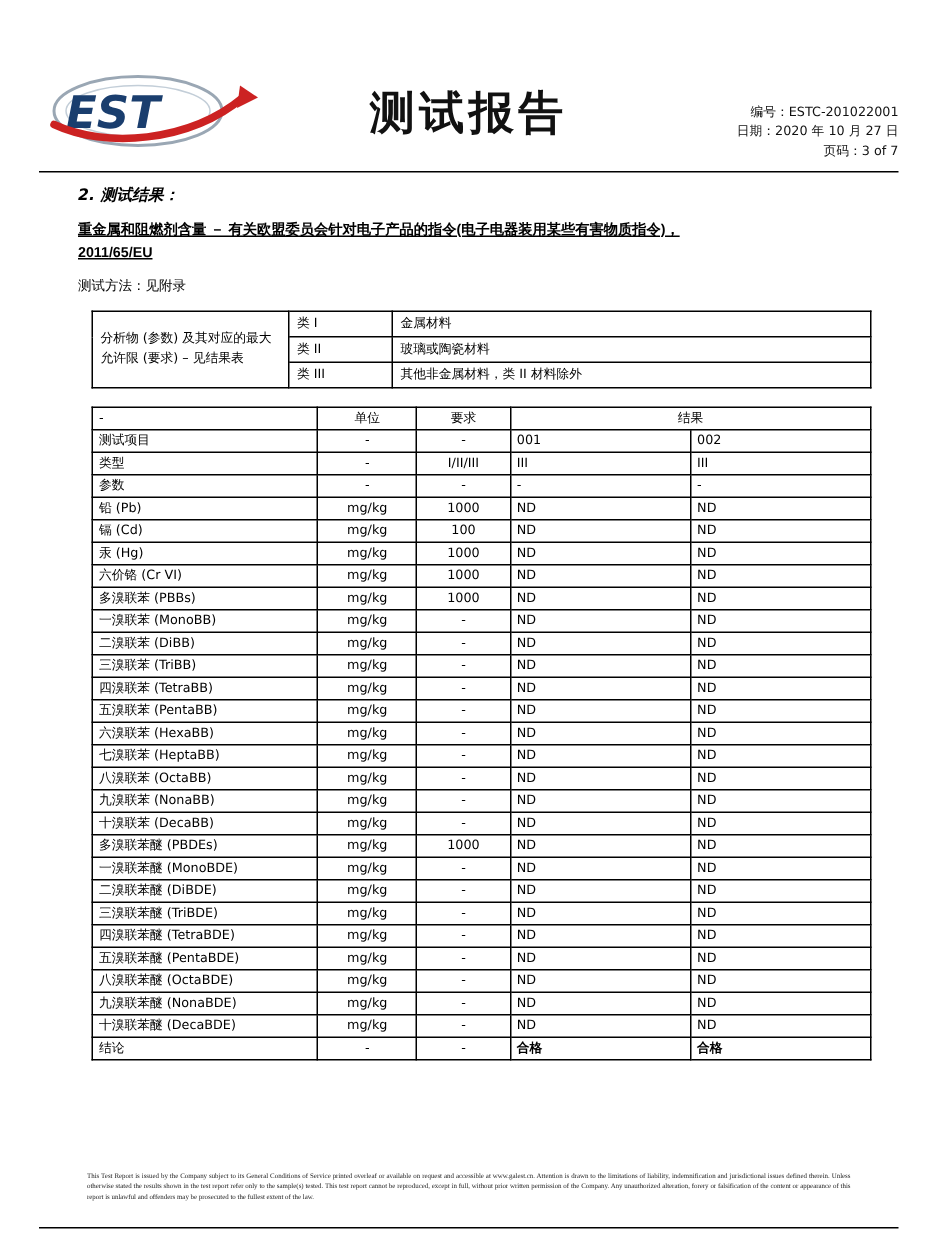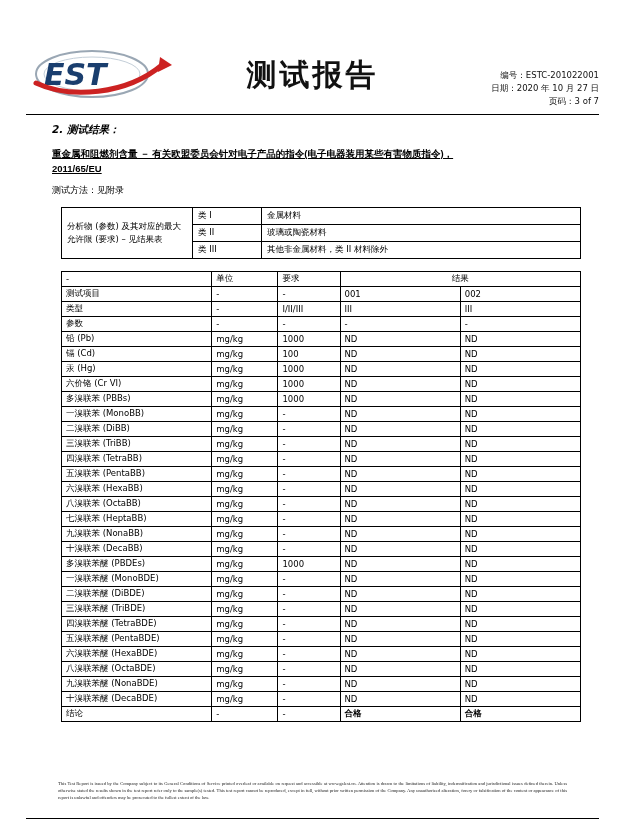--- a/index.html
+++ b/index.html
@@ -120,22 +120,22 @@
     width: 520px;
   }
   .res-table td, .res-table th {
     border: 1px solid #000;
     padding: 1px 4px;
     height: 14px;
     box-sizing: border-box;
     font-weight: normal;
   }
   .res-table td.name { width: 150px; text-align: left; }
-  .res-table td.unit { width: 66px; text-align: left; }
-  .res-table td.req  { width: 62px; }
+  .res-table td.unit { width: 66px; text-align: center; }
+  .res-table td.req  { width: 62px; text-align: center; }
   .res-table td.r1, .res-table td.r2 { width: 120px; text-align: left; }
   .res-table td.res-span { text-align: center; }
   .res-table tr.concl td { font-weight: bold; }
   .res-table tr.concl td.name,
   .res-table tr.concl td.unit,
   .res-table tr.concl td.req { font-weight: normal; }
   
   .footer-note {
     position: absolute;
     left: 58px;
@@ -331,34 +331,34 @@
             <td class="r2">ND</td>
           </tr>
           <tr>
             <td class="name">六溴联苯 (HexaBB)</td>
             <td class="unit">mg/kg</td>
             <td class="req">-</td>
             <td class="r1">ND</td>
             <td class="r2">ND</td>
           </tr>
           <tr>
+            <td class="name">七溴联苯 (HeptaBB)</td>
+            <td class="unit">mg/kg</td>
+            <td class="req">-</td>
+            <td class="r1">ND</td>
+            <td class="r2">ND</td>
+          </tr>
+          <tr>
             <td class="name">八溴联苯 (OctaBB)</td>
             <td class="unit">mg/kg</td>
             <td class="req">-</td>
             <td class="r1">ND</td>
             <td class="r2">ND</td>
           </tr>
           <tr>
-            <td class="name">七溴联苯 (HeptaBB)</td>
-            <td class="unit">mg/kg</td>
-            <td class="req">-</td>
-            <td class="r1">ND</td>
-            <td class="r2">ND</td>
-          </tr>
-          <tr>
             <td class="name">九溴联苯 (NonaBB)</td>
             <td class="unit">mg/kg</td>
             <td class="req">-</td>
             <td class="r1">ND</td>
             <td class="r2">ND</td>
           </tr>
           <tr>
             <td class="name">十溴联苯 (DecaBB)</td>
             <td class="unit">mg/kg</td>
             <td class="req">-</td>
@@ -395,27 +395,20 @@
           </tr>
           <tr>
             <td class="name">四溴联苯醚 (TetraBDE)</td>
             <td class="unit">mg/kg</td>
             <td class="req">-</td>
             <td class="r1">ND</td>
             <td class="r2">ND</td>
           </tr>
           <tr>
             <td class="name">五溴联苯醚 (PentaBDE)</td>
-            <td class="unit">mg/kg</td>
-            <td class="req">-</td>
-            <td class="r1">ND</td>
-            <td class="r2">ND</td>
-          </tr>
-          <tr>
-            <td class="name">六溴联苯醚 (HexaBDE)</td>
             <td class="unit">mg/kg</td>
             <td class="req">-</td>
             <td class="r1">ND</td>
             <td class="r2">ND</td>
           </tr>
           <tr>
             <td class="name">八溴联苯醚 (OctaBDE)</td>
             <td class="unit">mg/kg</td>
             <td class="req">-</td>
             <td class="r1">ND</td>

